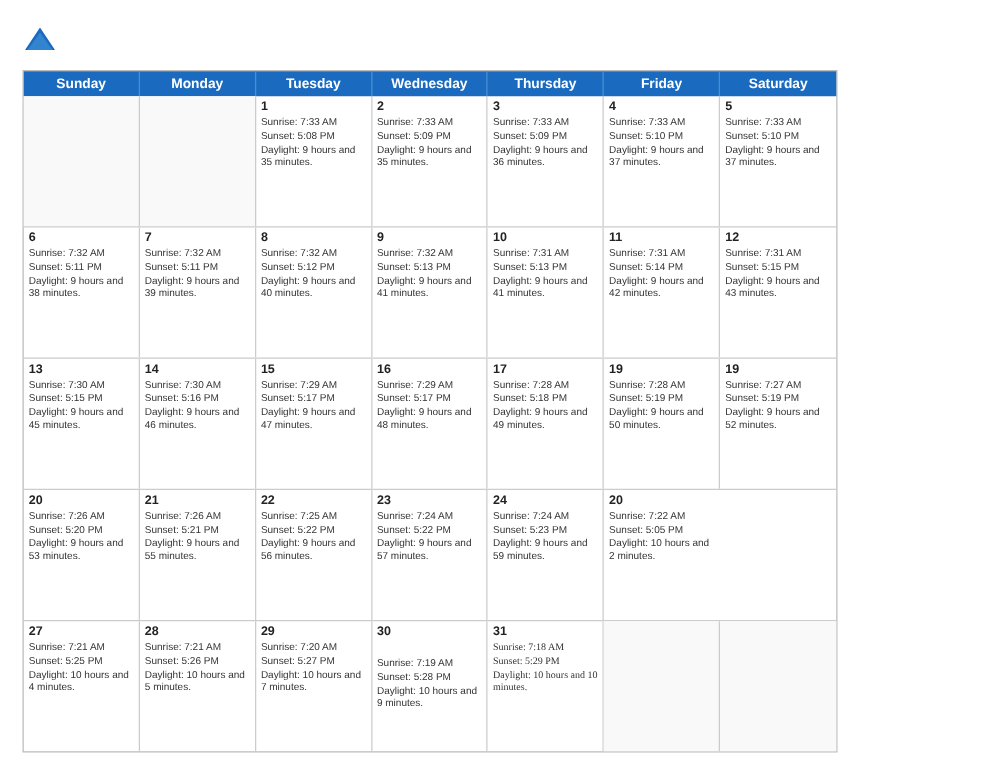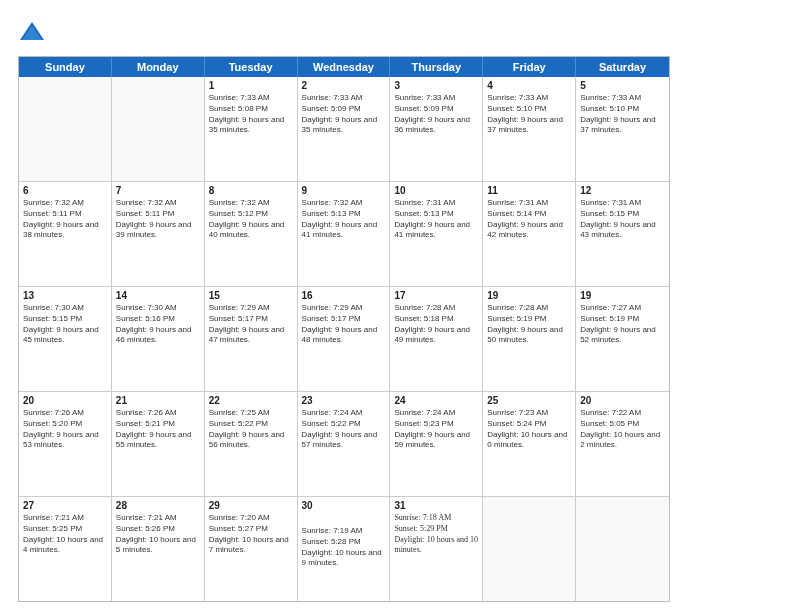--- a/index.html
+++ b/index.html
@@ -290,26 +290,20 @@
 Sunset: 5:22 PM
 Daylight: 9 hours and 57 minutes.</div>
           </div>
           <div class="cal-cell">
             <div class="day-num">24</div>
             <div class="cell-text" style="white-space: pre-line;">Sunrise: 7:24 AM
 Sunset: 5:23 PM
 Daylight: 9 hours and 59 minutes.</div>
           </div>
           <div class="cal-cell">
-            <div class="day-num">25</div>
-            <div class="cell-text" style="white-space: pre-line;">Sunrise: 7:23 AM
-Sunset: 5:24 PM
-Daylight: 10 hours and 0 minutes.</div>
-          </div>
-          <div class="cal-cell">
             <div class="day-num">20</div>
             <div class="cell-text" style="white-space: pre-line;">Sunrise: 7:22 AM
 Sunset: 5:05 PM
 Daylight: 10 hours and 2 minutes.</div>
           </div>
         </div>
         <div class="cal-row">
           <div class="cal-cell">
             <div class="day-num">27</div>
             <div class="cell-text" style="white-space: pre-line;">Sunrise: 7:21 AM

